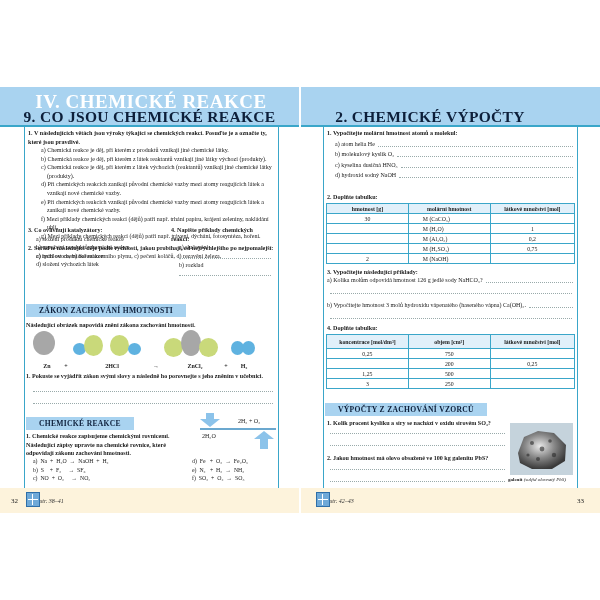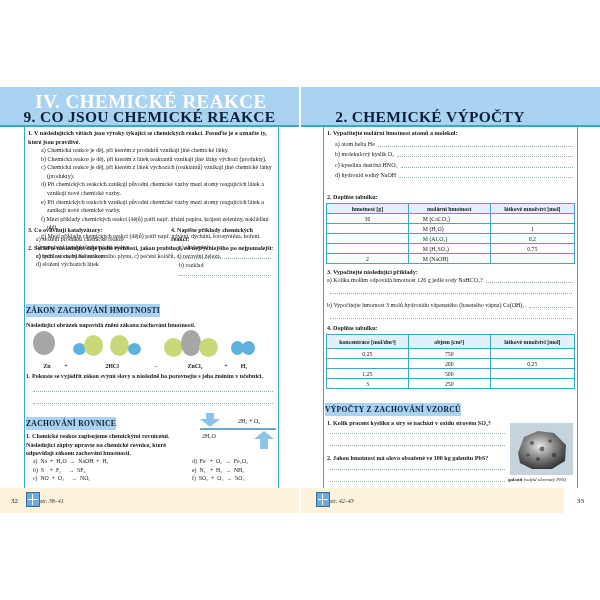--- a/index.html
+++ b/index.html
@@ -13,21 +13,21 @@
         font-weight:bold;color:#ffffff;letter-spacing:.5px;line-height:20px;}
   .sec-title{position:absolute;text-align:center;font-size:15.5px;font-weight:bold;color:#0d1f3a;line-height:18px;letter-spacing:.3px;}
   .box{position:absolute;border-left:1.5px solid #3aa6c9;border-right:1.5px solid #3aa6c9;background:#fff;}
   .footer{position:absolute;top:488px;height:25px;background:#fdf3dc;}
   .q{font-size:6.1px;line-height:8.5px;font-weight:bold;}
   .t{font-size:6px;line-height:8.6px;}
   .ind{padding-left:8px;}
   .ind2{padding-left:14px;text-indent:-6px;}
   .dots{border-bottom:1px dotted #9aa;height:0;}
   .pill{position:absolute;background:#a9d3f0;color:#0d1f3a;font-weight:bold;font-size:7.6px;
-        padding:2px 0;letter-spacing:.3px;line-height:9px;}
+        padding:2px 13px;letter-spacing:.3px;line-height:9px;}
   table{border-collapse:collapse;position:absolute;font-size:5.8px;}
   th,td{border:1px solid #3aa6c9;height:9px;padding:0 2px;}
   th{background:#e1f0fa;font-weight:bold;}
   td.c{text-align:center;}
   td.l{text-align:left;padding-left:14px;}
   .eq{position:absolute;font-size:6px;font-weight:bold;text-align:center;}
   .blob{position:absolute;border-radius:50%;}
   .mono-eq{font-size:5.8px;line-height:8.5px;white-space:pre;}
   .ftext{position:absolute;font-size:6px;font-style:italic;color:#333;}
   .pnum{position:absolute;font-size:7px;color:#222;}
@@ -90,21 +90,21 @@
   <div class="eq" style="left:37px;top:236px;width:8px;">+</div>
   <div class="eq" style="left:72px;top:236px;width:30px;">2HCl</div>
   <div class="eq" style="left:126px;top:236px;width:10px;">→</div>
   <div class="eq" style="left:155px;top:236px;width:30px;">ZnCl₂</div>
   <div class="eq" style="left:197px;top:236px;width:8px;">+</div>
   <div class="eq" style="left:212px;top:236px;width:14px;">H₂</div>
   <div class="q abs" style="left:1px;top:245px;width:252px;">1. Pokuste se vyjádřit zákon svými slovy a následně ho porovnejte s jeho zněním v učebnici.</div>
   <div class="dots abs" style="left:8px;top:264px;width:240px;"></div>
   <div class="dots abs" style="left:8px;top:276px;width:240px;"></div>
 
-  <div class="pill" style="left:1px;top:290px;">ZACHOVÁNÍ ROVNICE</div>
+  <div class="pill" style="left:1px;top:290px;">CHEMICKÉ REAKCE</div>
   <div class="q abs" style="left:1px;top:305px;width:160px;">1. Chemické reakce zapisujeme chemickými rovnicemi. Následující zápisy upravte na chemické rovnice, které odpovídají zákonu zachování hmotnosti.</div>
 
   <div class="abs" style="left:175px;top:286px;width:76px;height:40px;">
     <svg width="76" height="40">
       <rect x="6" y="0" width="8" height="6" fill="#8cc3ea"></rect>
       <polygon points="0,6 20,6 10,14" fill="#8cc3ea"></polygon>
       <line x1="0" y1="16" x2="76" y2="16" stroke="#3a8bbf" stroke-width="1.5"></line>
       <polygon points="54,26 74,26 64,18" fill="#8cc3ea"></polygon>
       <rect x="60" y="26" width="8" height="10" fill="#8cc3ea"></rect>
     </svg>
@@ -260,17 +260,17 @@
           <circle cx="18" cy="32" r="1.6"></circle>
       </g>
     </svg>
   </div>
   <div class="abs" style="left:184px;top:350px;font-size:5px;white-space:nowrap;">
     <b>galenit</b>
     <i>(sulfid olovnatý PbS)</i>
   </div>
 </div>
 
-<div class="footer" style="left:301px;width:263px;text-decoration:underline;">
+<div class="footer" style="left:301px;width:299px;text-decoration:underline;">
   <div class="icon-book" style="left:15px;top:4px;"></div>
   <div class="ftext" style="left:29px;top:10px;">str. 42–43</div>
   <div class="pnum" style="left:276px;top:9px;">33</div>
 </div>
 
 </body></html>

